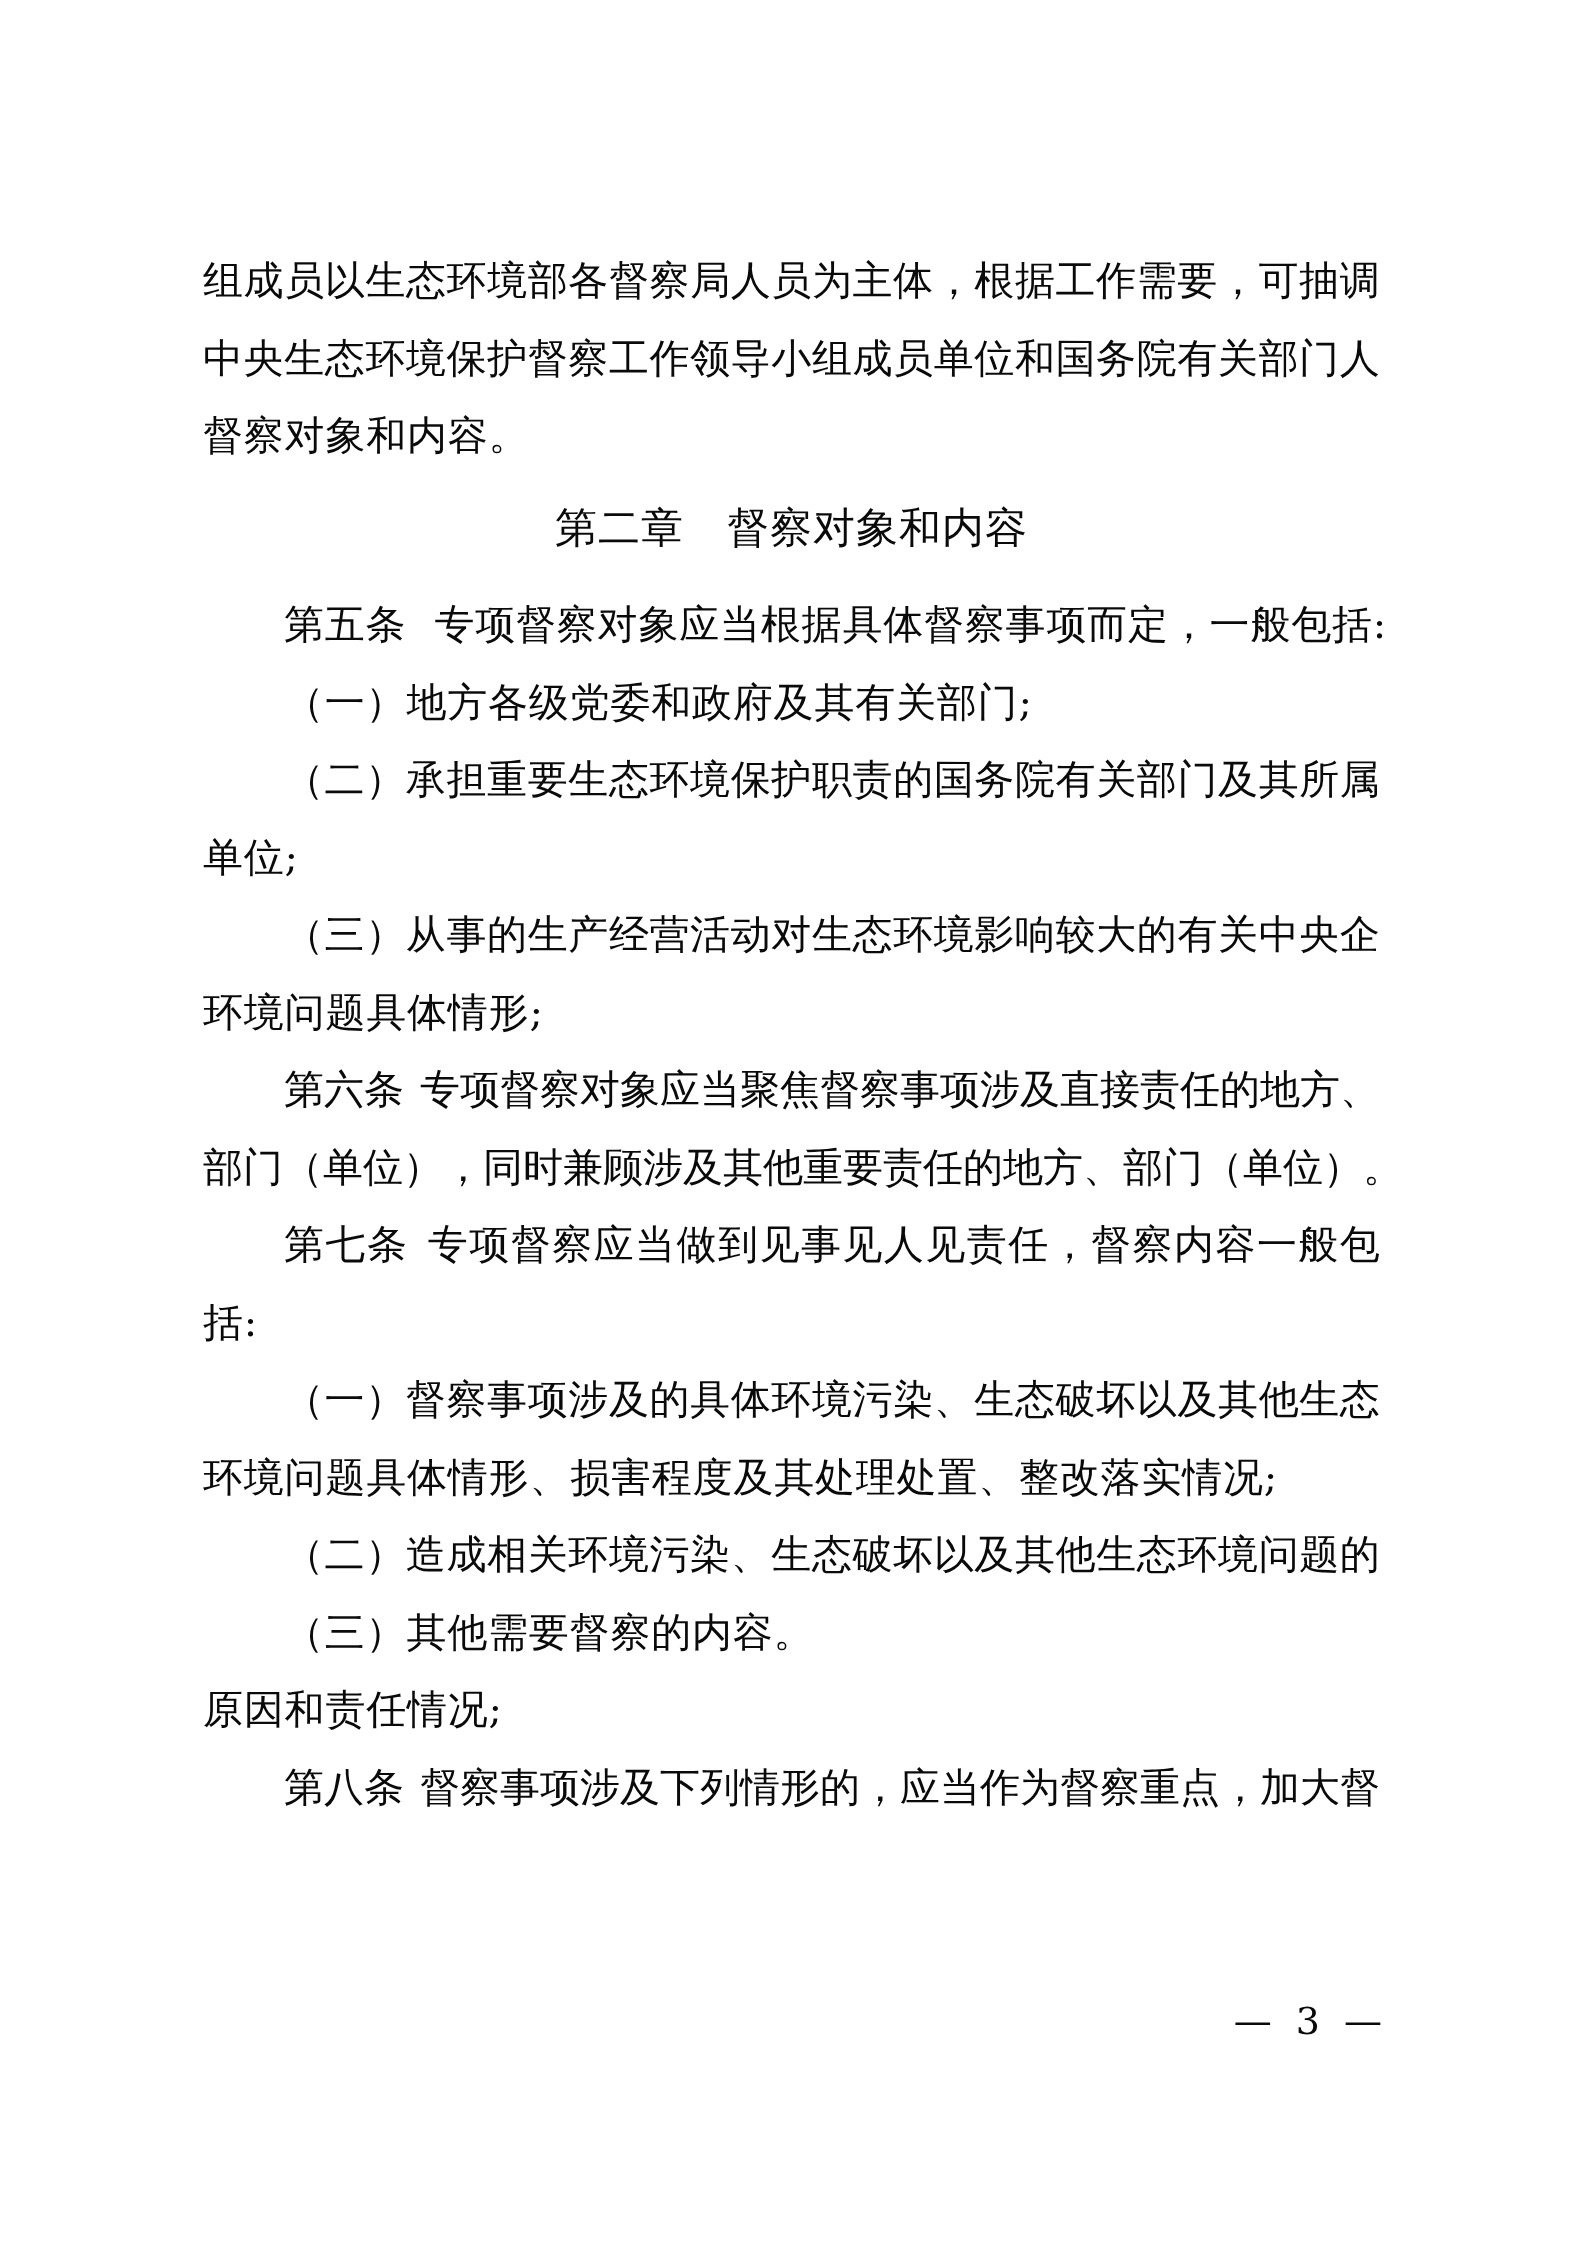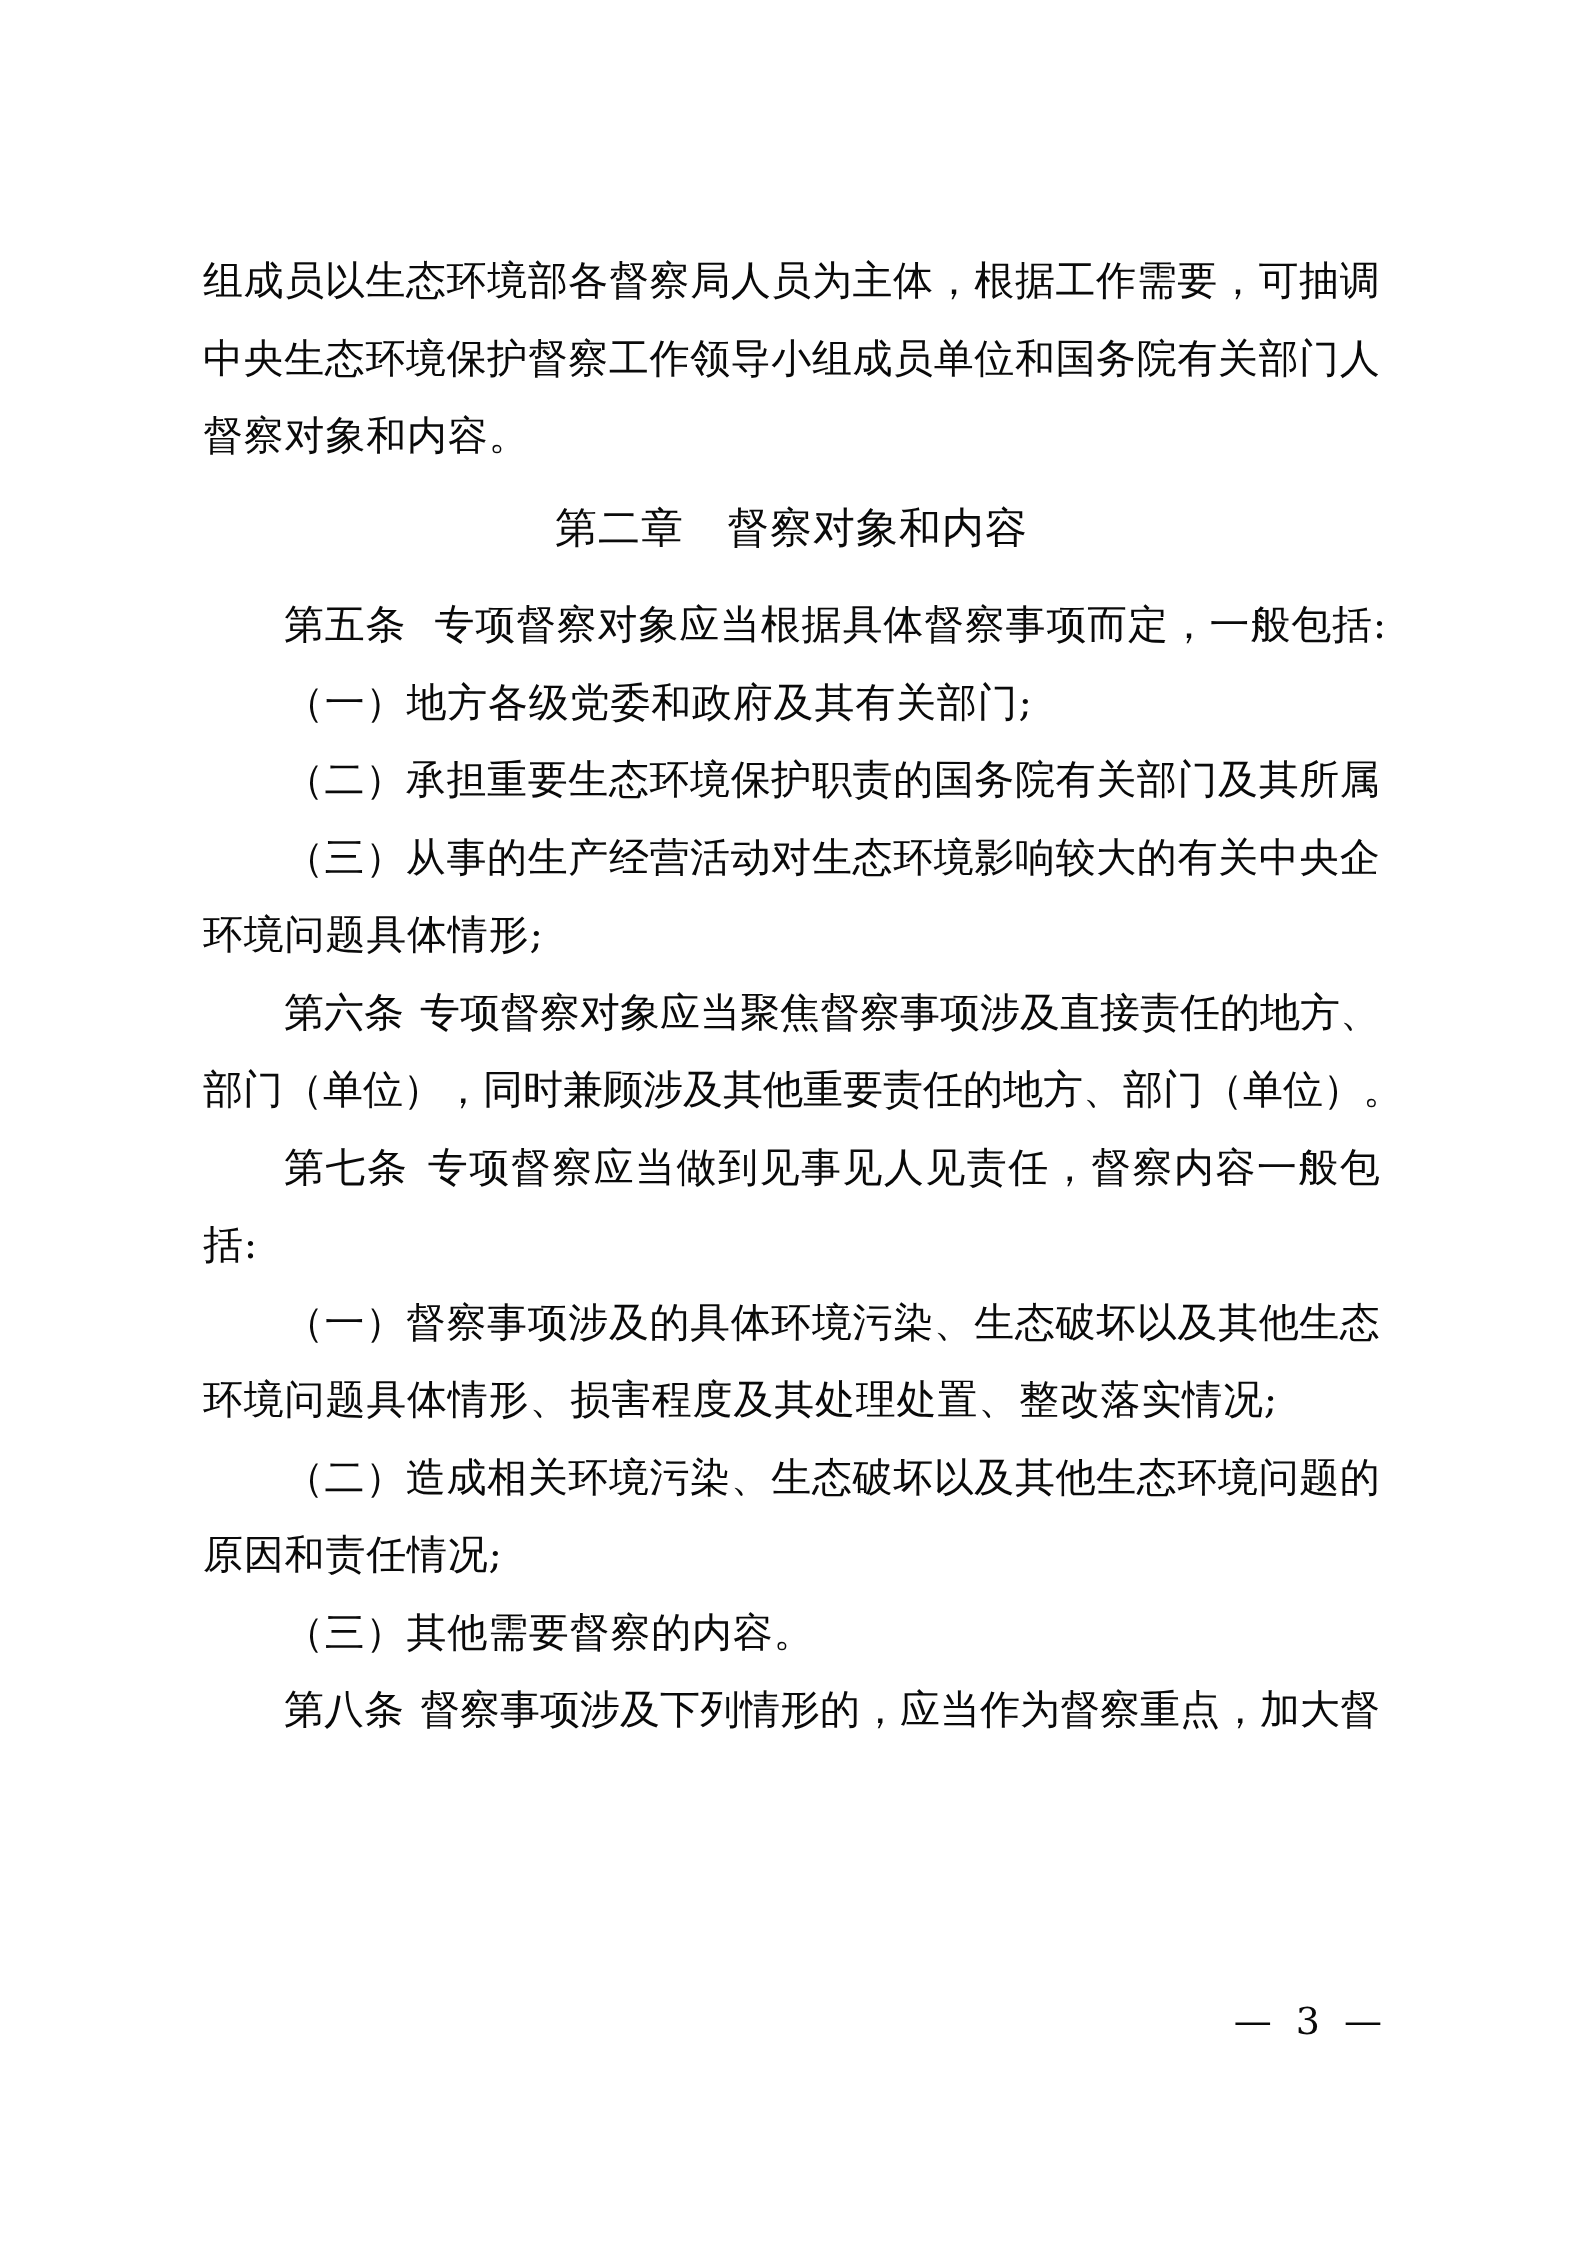--- a/index.html
+++ b/index.html
@@ -151,20 +151,21 @@
         <span>院</span>
         <span>有</span>
         <span>关</span>
         <span>部</span>
         <span>门</span>
         <span>及</span>
         <span>其</span>
         <span>所</span>
         <span>属</span>
       </div>
+      <div class="line left">单位;</div>
       <div class="line just" style="padding-left: 81px;">
         <span>（</span>
         <span>三</span>
         <span>）</span>
         <span>从</span>
         <span>事</span>
         <span>的</span>
         <span>生</span>
         <span>产</span>
         <span>经</span>
@@ -332,22 +333,22 @@
         <span>其</span>
         <span>他</span>
         <span>生</span>
         <span>态</span>
         <span>环</span>
         <span>境</span>
         <span>问</span>
         <span>题</span>
         <span>的</span>
       </div>
+      <div class="line left" style="padding-left: 81px;">（三）其他需要督察的内容。</div>
       <div class="line left">原因和责任情况;</div>
-      <div class="line left" style="padding-left: 81px;">（三）其他需要督察的内容。</div>
       <div class="line just" style="padding-left: 81px;">
         <span class="hei">第</span>
         <span class="hei">八</span>
         <span class="hei">条</span>
         <span class="gap"></span>
         <span>督</span>
         <span>察</span>
         <span>事</span>
         <span>项</span>
         <span>涉</span>

